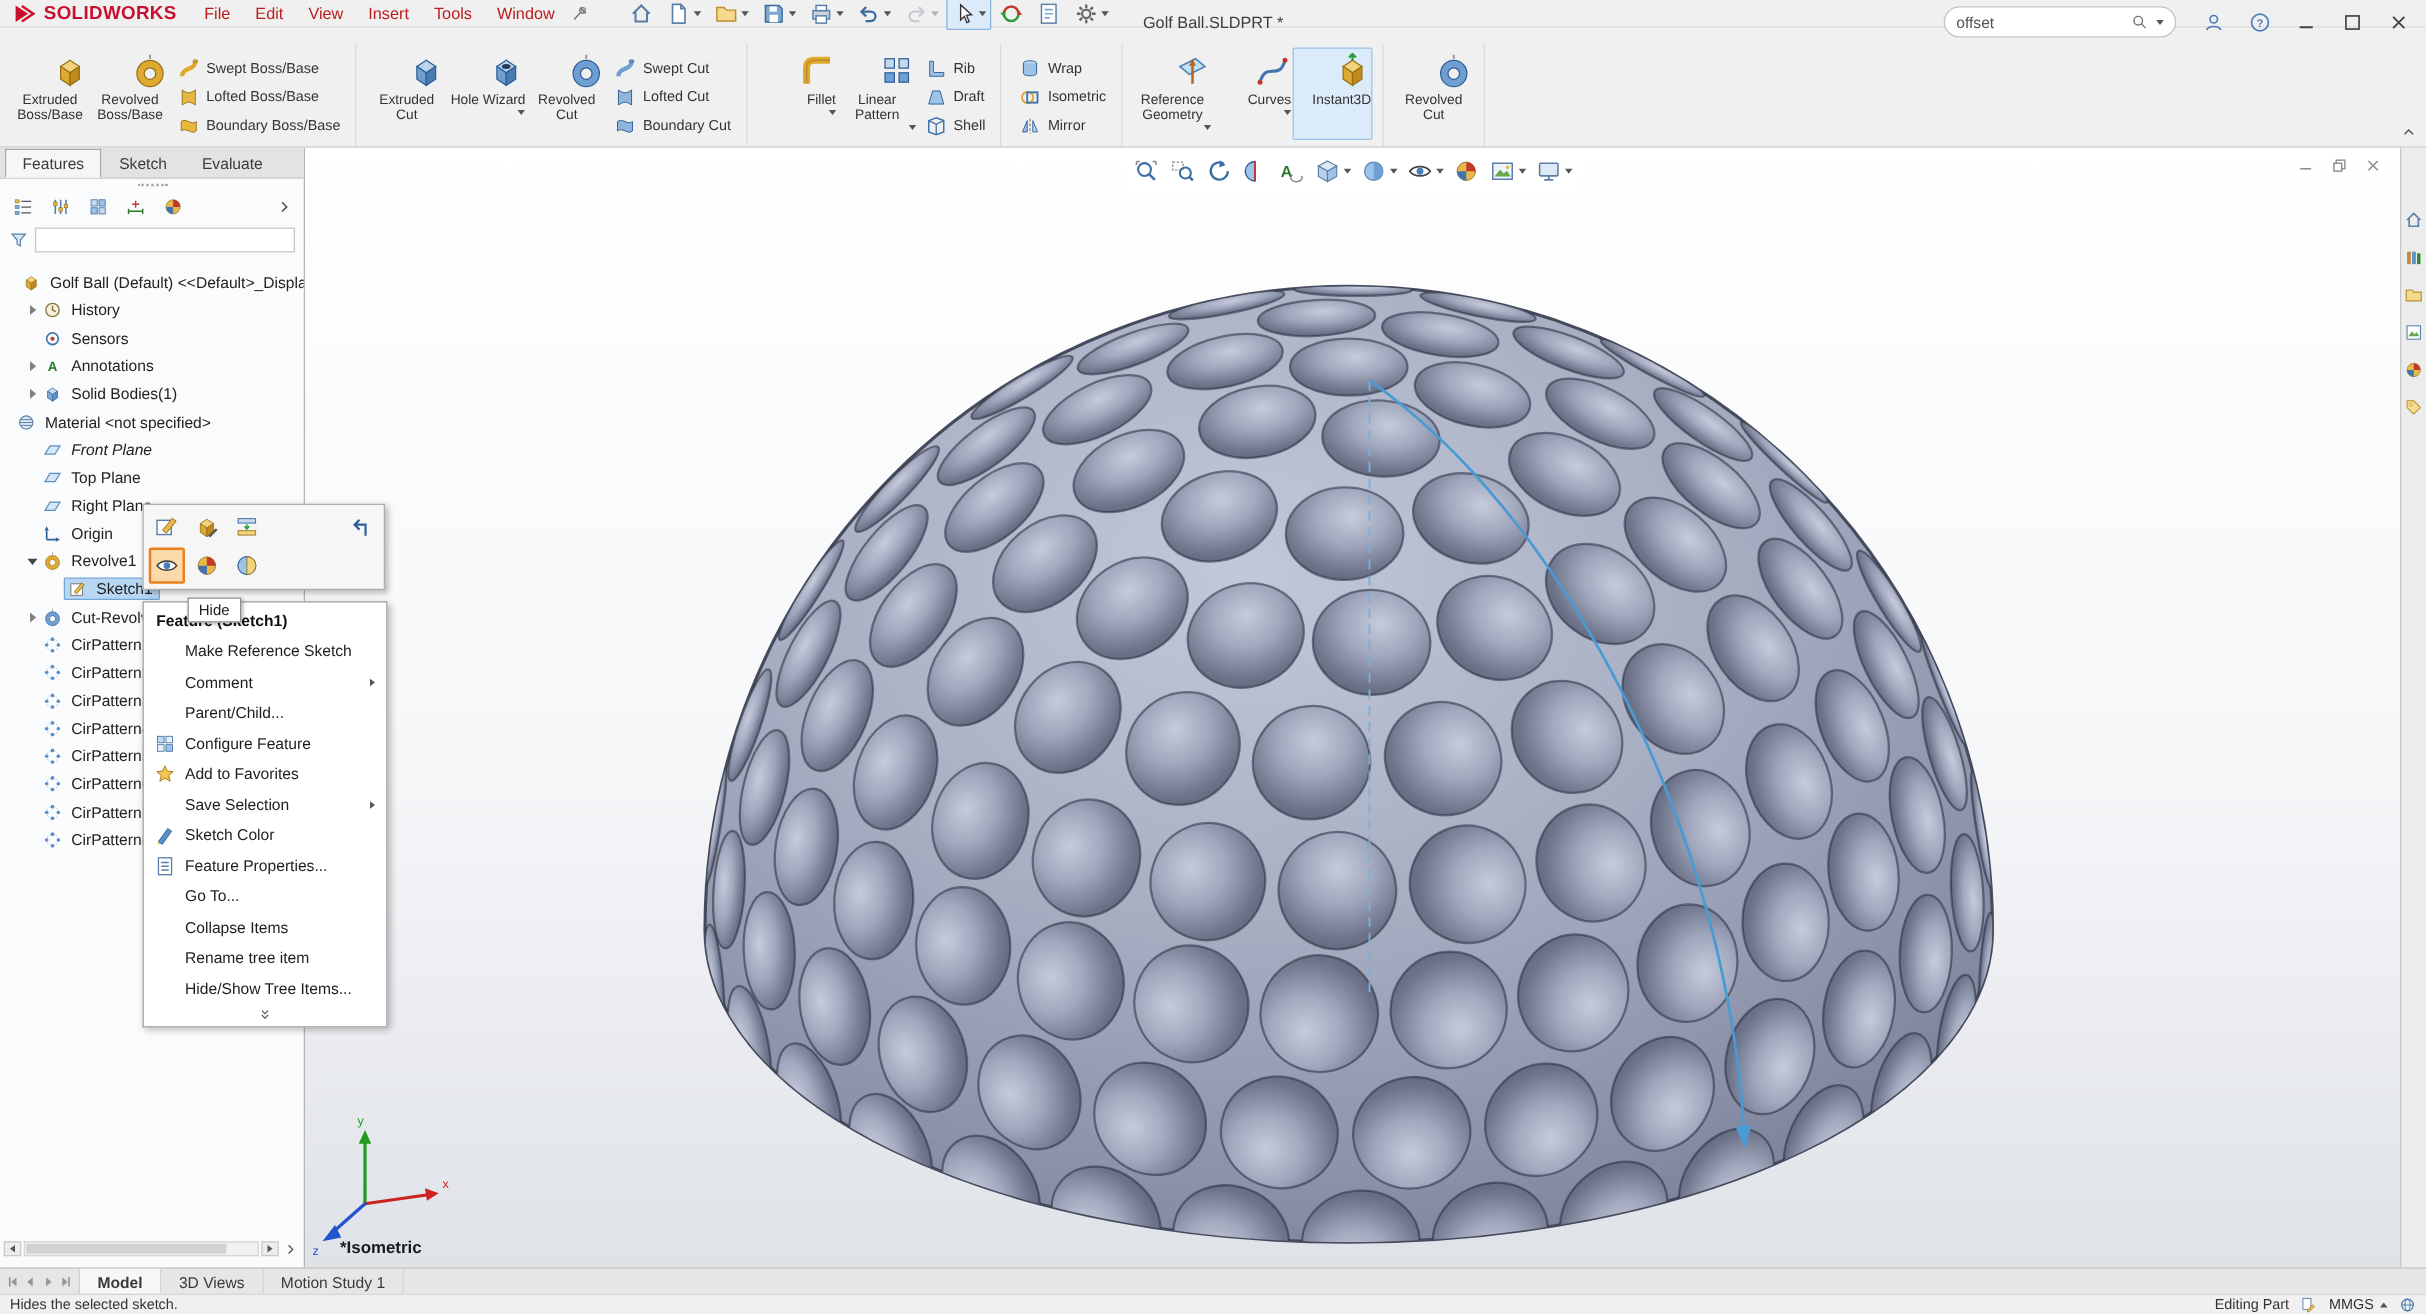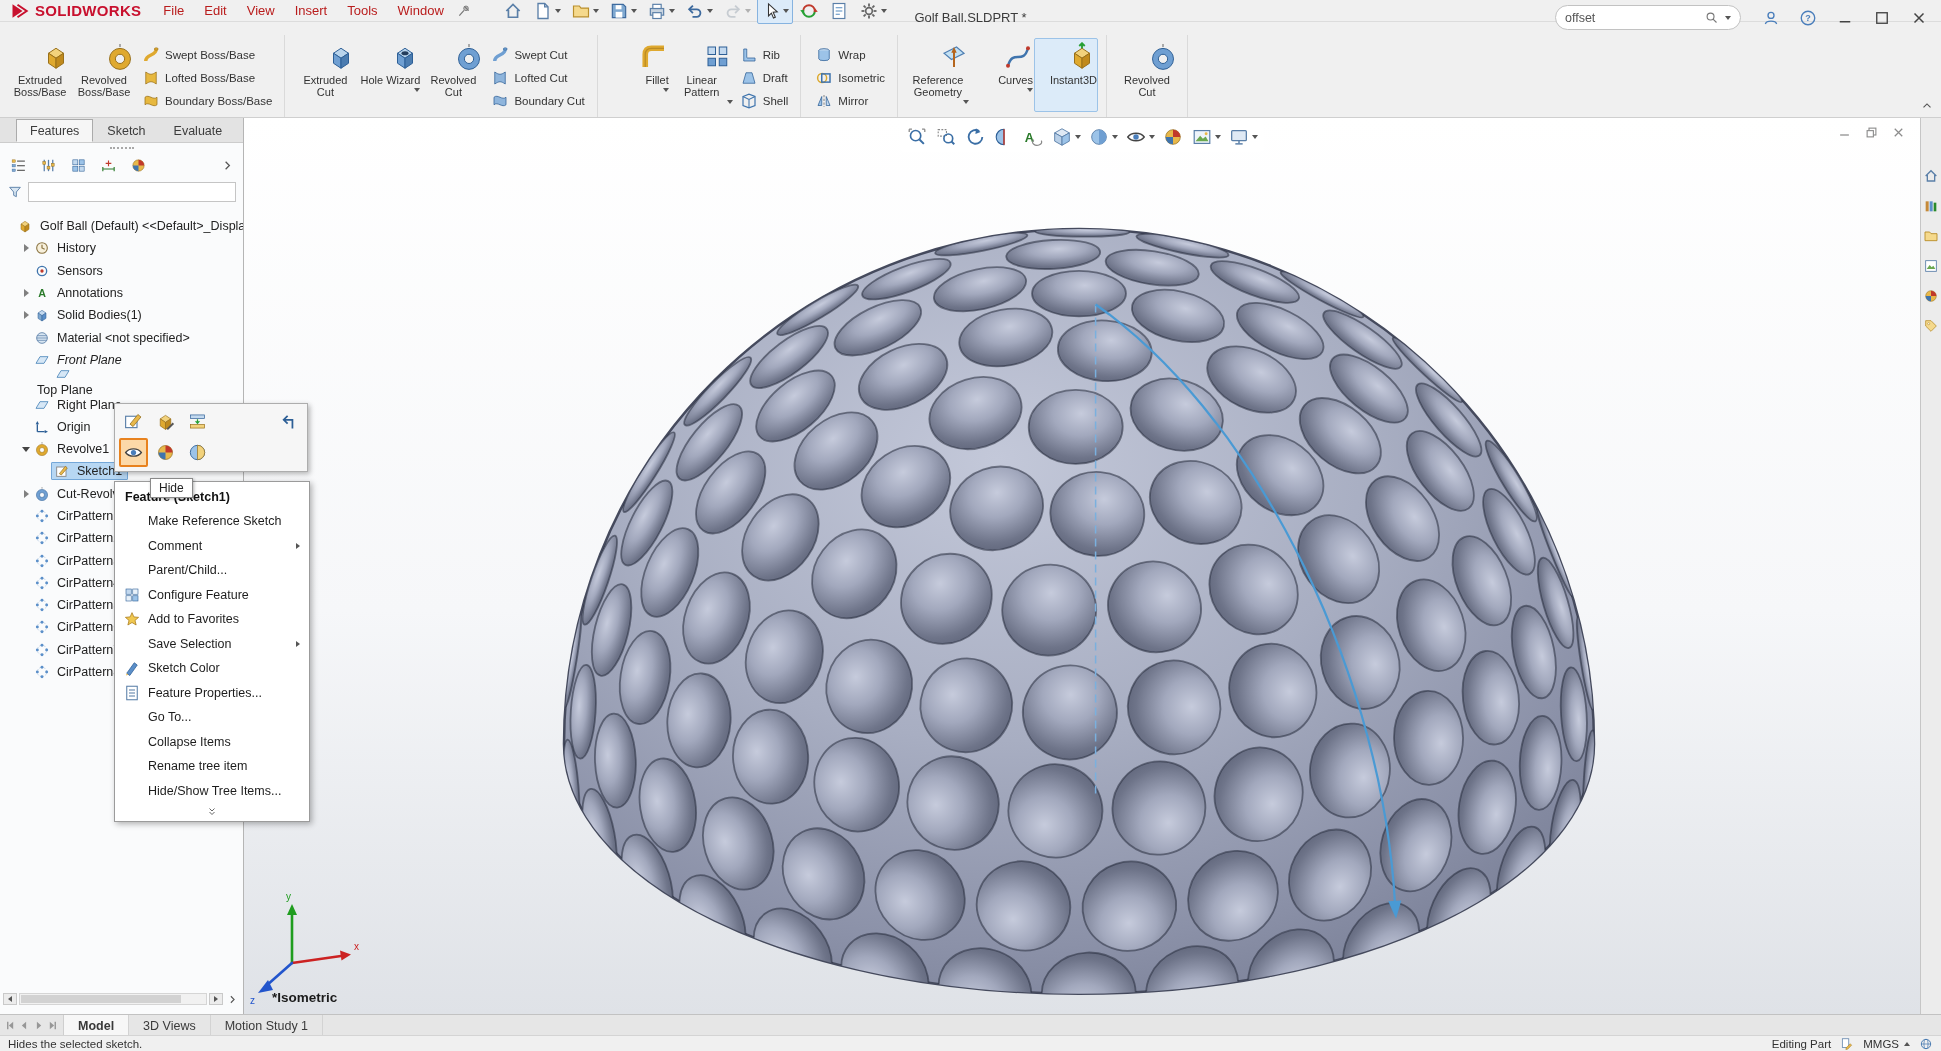--- a/index.html
+++ b/index.html
@@ -39,21 +39,21 @@
 .rb-large.active{background:#dcebf9;border-color:#9cc3e8;}
 .rb-large .icon{width:30px;height:30px;margin-bottom:2px;}
 .rb-col{display:flex;flex-direction:column;padding-top:5px;margin-left:2px;}
 .rb-sm{display:flex;align-items:center;gap:5px;font-size:11.5px;color:#333;height:23px;padding:0 4px;border-radius:2px;white-space:nowrap;}
 .rb-sm .icon{width:18px;height:18px;}
 .rb-collapse{position:absolute;right:6px;bottom:3px;width:16px;height:14px;}
 .rb-caret{margin-top:2px;}
 
 
 .left-col{position:absolute;top:118px;left:0;width:244px;height:896px;background:#fafbfc;border-right:1px solid #b5b5b5;display:flex;flex-direction:column;z-index:5;}
-.cmdtabs{height:25px;background:#e3e3e3;display:flex;align-items:flex-end;padding-left:16px;border-bottom:1px solid #cccccc;flex:none;}
+.cmdtabs{height:25px;background:#e3e3e3;display:flex;align-items:flex-end;padding-left:4px;border-bottom:1px solid #cccccc;flex:none;}
 .cmdtab{padding:4px 13px 3px;font-size:12.5px;color:#3c3c3c;border:1px solid transparent;cursor:default;}
 .cmdtab.active{background:#f6f6f6;border-color:#ababab;border-bottom-color:#f6f6f6;}
 .grip{height:9px;display:flex;justify-content:center;align-items:center;flex:none;}
 .grip span{width:24px;border-top:2px dotted #a8a8a8;}
 .panel-header{height:26px;display:flex;align-items:center;gap:13px;padding:0 8px 0 10px;flex:none;}
 .panel-header .icon{width:17px;height:17px;}
 .panel-header .fly{margin-left:auto;width:15px;height:15px;}
 .filter-row{height:27px;display:flex;align-items:center;gap:5px;padding:0 7px;flex:none;}
 .filter-row .icon{width:16px;height:16px;}
 .filter-row input{flex:1;height:20px;border:1px solid #c5c5c5;background:#fff;font-size:12px;padding:0 5px;outline:none;}
@@ -685,21 +685,21 @@
             <span class="icon">
               <svg viewBox="0 0 24 24">
                 <polygon points="6,9 12,5 18,9 12,13" fill="#c3d9ef" stroke="#2d5f96" stroke-width=".8"></polygon>
                 <polygon points="6,9 12,13 12,21 6,17" fill="#7fa8d0" stroke="#2d5f96" stroke-width=".8"></polygon>
                 <polygon points="18,9 12,13 12,21 18,17" fill="#5b8fc9" stroke="#2d5f96" stroke-width=".8"></polygon>
               </svg>
             </span>
             <span class="tree-label">Solid Bodies(1)</span>
           </span>
         </div>
-        <div class="tree-row" style="padding-left: 21px;">
+        <div class="tree-row" style="">
           <span class="tw"></span>
           <span class="" style="display: flex; align-items: center;">
             <span class="icon">
               <svg viewBox="0 0 24 24">
                 <circle cx="12" cy="12" r="8" fill="#d8e6f2" stroke="#5a7fa8" stroke-width="1.3"></circle>
                 <path d="M5 8.5 h14 M4 12 h16 M5 15.5 h14" stroke="#5a7fa8" stroke-width="1.1" fill="none"></path>
               </svg>
             </span>
             <span class="tree-label">Material &lt;not specified&gt;</span>
           </span>
@@ -710,21 +710,21 @@
             <span class="icon">
               <svg viewBox="0 0 24 24">
                 <polygon points="3,17 9,7 21,7 15,17" fill="#cfe3f5" fill-opacity=".85" stroke="#5a90c0" stroke-width="1.4"></polygon>
               </svg>
             </span>
             <span class="tree-label">Front Plane</span>
           </span>
         </div>
         <div class="tree-row" style="padding-left: 21px;">
           <span class="tw"></span>
-          <span class="" style="display: flex; align-items: center; flex-direction: column;">
+          <span class="" style="display: flex; align-items: center;">
             <span class="icon">
               <svg viewBox="0 0 24 24">
                 <polygon points="3,17 9,7 21,7 15,17" fill="#cfe3f5" fill-opacity=".85" stroke="#5a90c0" stroke-width="1.4"></polygon>
               </svg>
             </span>
             <span class="tree-label">Top Plane</span>
           </span>
         </div>
         <div class="tree-row" style="padding-left: 21px;">
           <span class="tw"></span>

